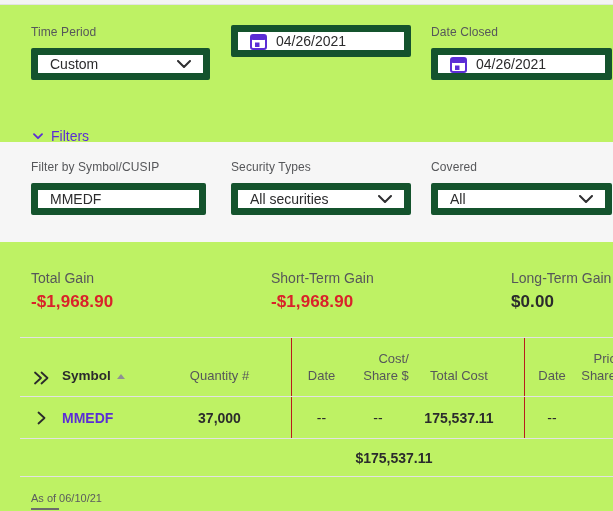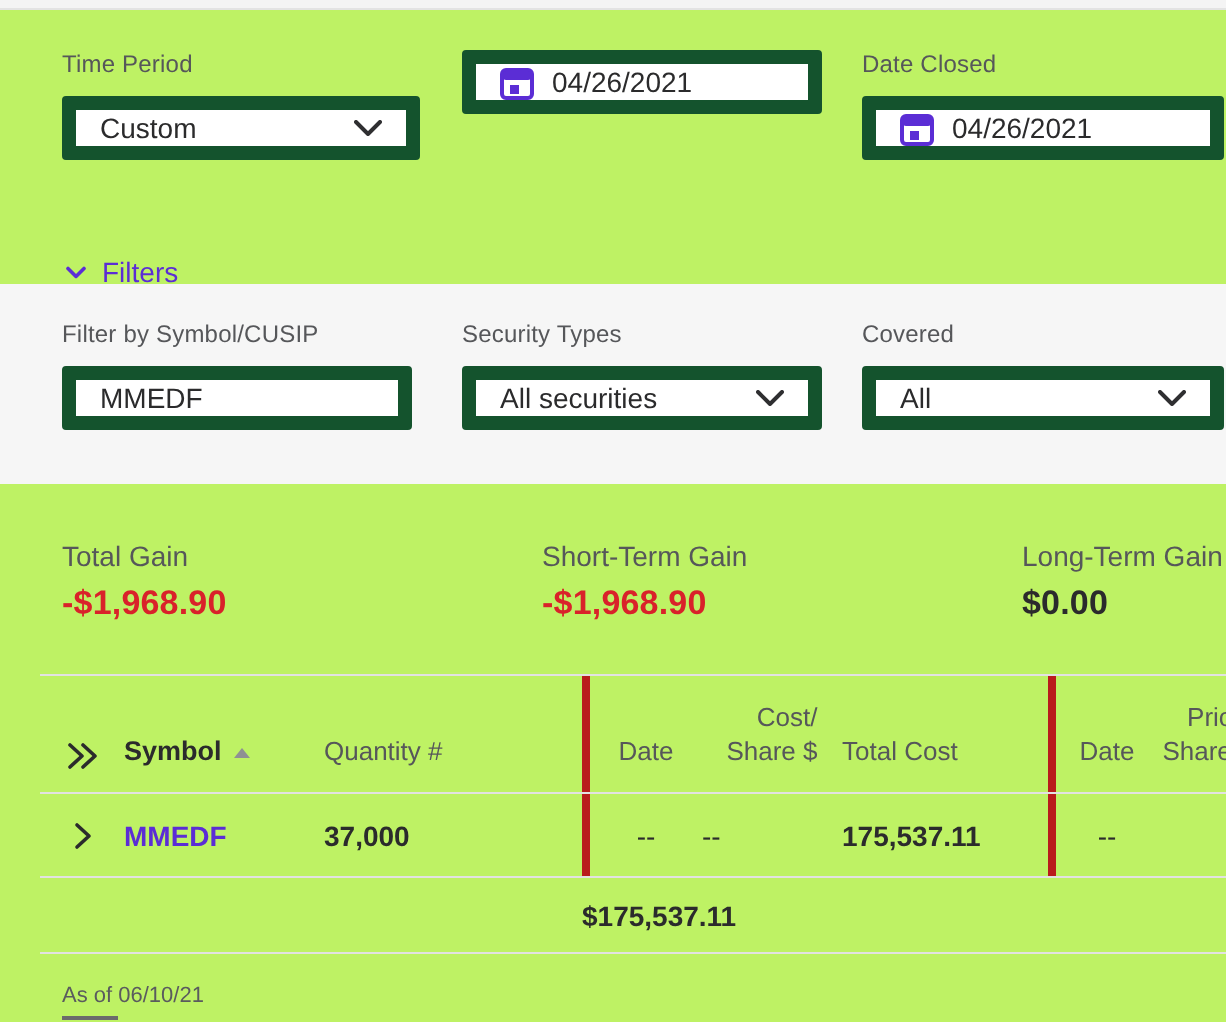--- a/index.html
+++ b/index.html
@@ -37,26 +37,26 @@
   
   #gains-table{position:absolute;top:337px;left:20px;width:609px;font-size:14px;}
   .trow{display:grid;grid-template-columns:42px 100px 129px 60px 70px 103px 55px 50px;}
   .thead{height:60px;border-top:1px solid #e2e2e2;border-bottom:1px solid #e2e2e2;box-sizing:border-box;}
   .thead .cell{display:flex;align-items:flex-end;padding-bottom:11px;font-size:13px;color:#56575a;line-height:1.3;}
   .tdata{height:42px;border-bottom:1px solid #e2e2e2;box-sizing:border-box;}
   .tdata .cell{display:flex;align-items:center;}
   .ttotal{height:38px;border-bottom:1px solid #e2e2e2;box-sizing:border-box;}
   .ttotal .cell{display:flex;align-items:center;}
   .cell{min-width:0;}
-  .c-right{justify-content:flex-start;text-align:right;}
+  .c-right{justify-content:center;text-align:right;}
   .c-center{justify-content:center;text-align:center;}
   .pr14{padding-right:14px;}
   .pr16{padding-right:16px;}
   .pr27{padding-right:27px;}
-  .dvl{border-left:4px solid #b91c1c;}
+  .dvl{border-left:1px solid #b91c1c;}
   .pre{white-space:pre-line;text-align:right;}
   .hsym{font-weight:700;color:#2b2b2c;font-size:13.5px;display:flex;align-items:center;}
   .sort-asc{width:0;height:0;border-left:4px solid transparent;border-right:4px solid transparent;
     border-bottom:5px solid #8f9093;margin-left:6px;}
   .num{font-weight:600;}
   .sym-link{color:#5b2dd5;font-weight:700;cursor:pointer;}
   .bold{font-weight:700;}
   .expbtn{display:flex;align-items:center;justify-content:center;width:100%;cursor:pointer;}
   
   #asof{position:absolute;top:492px;left:31px;font-size:11px;color:#5a5b5e;}

